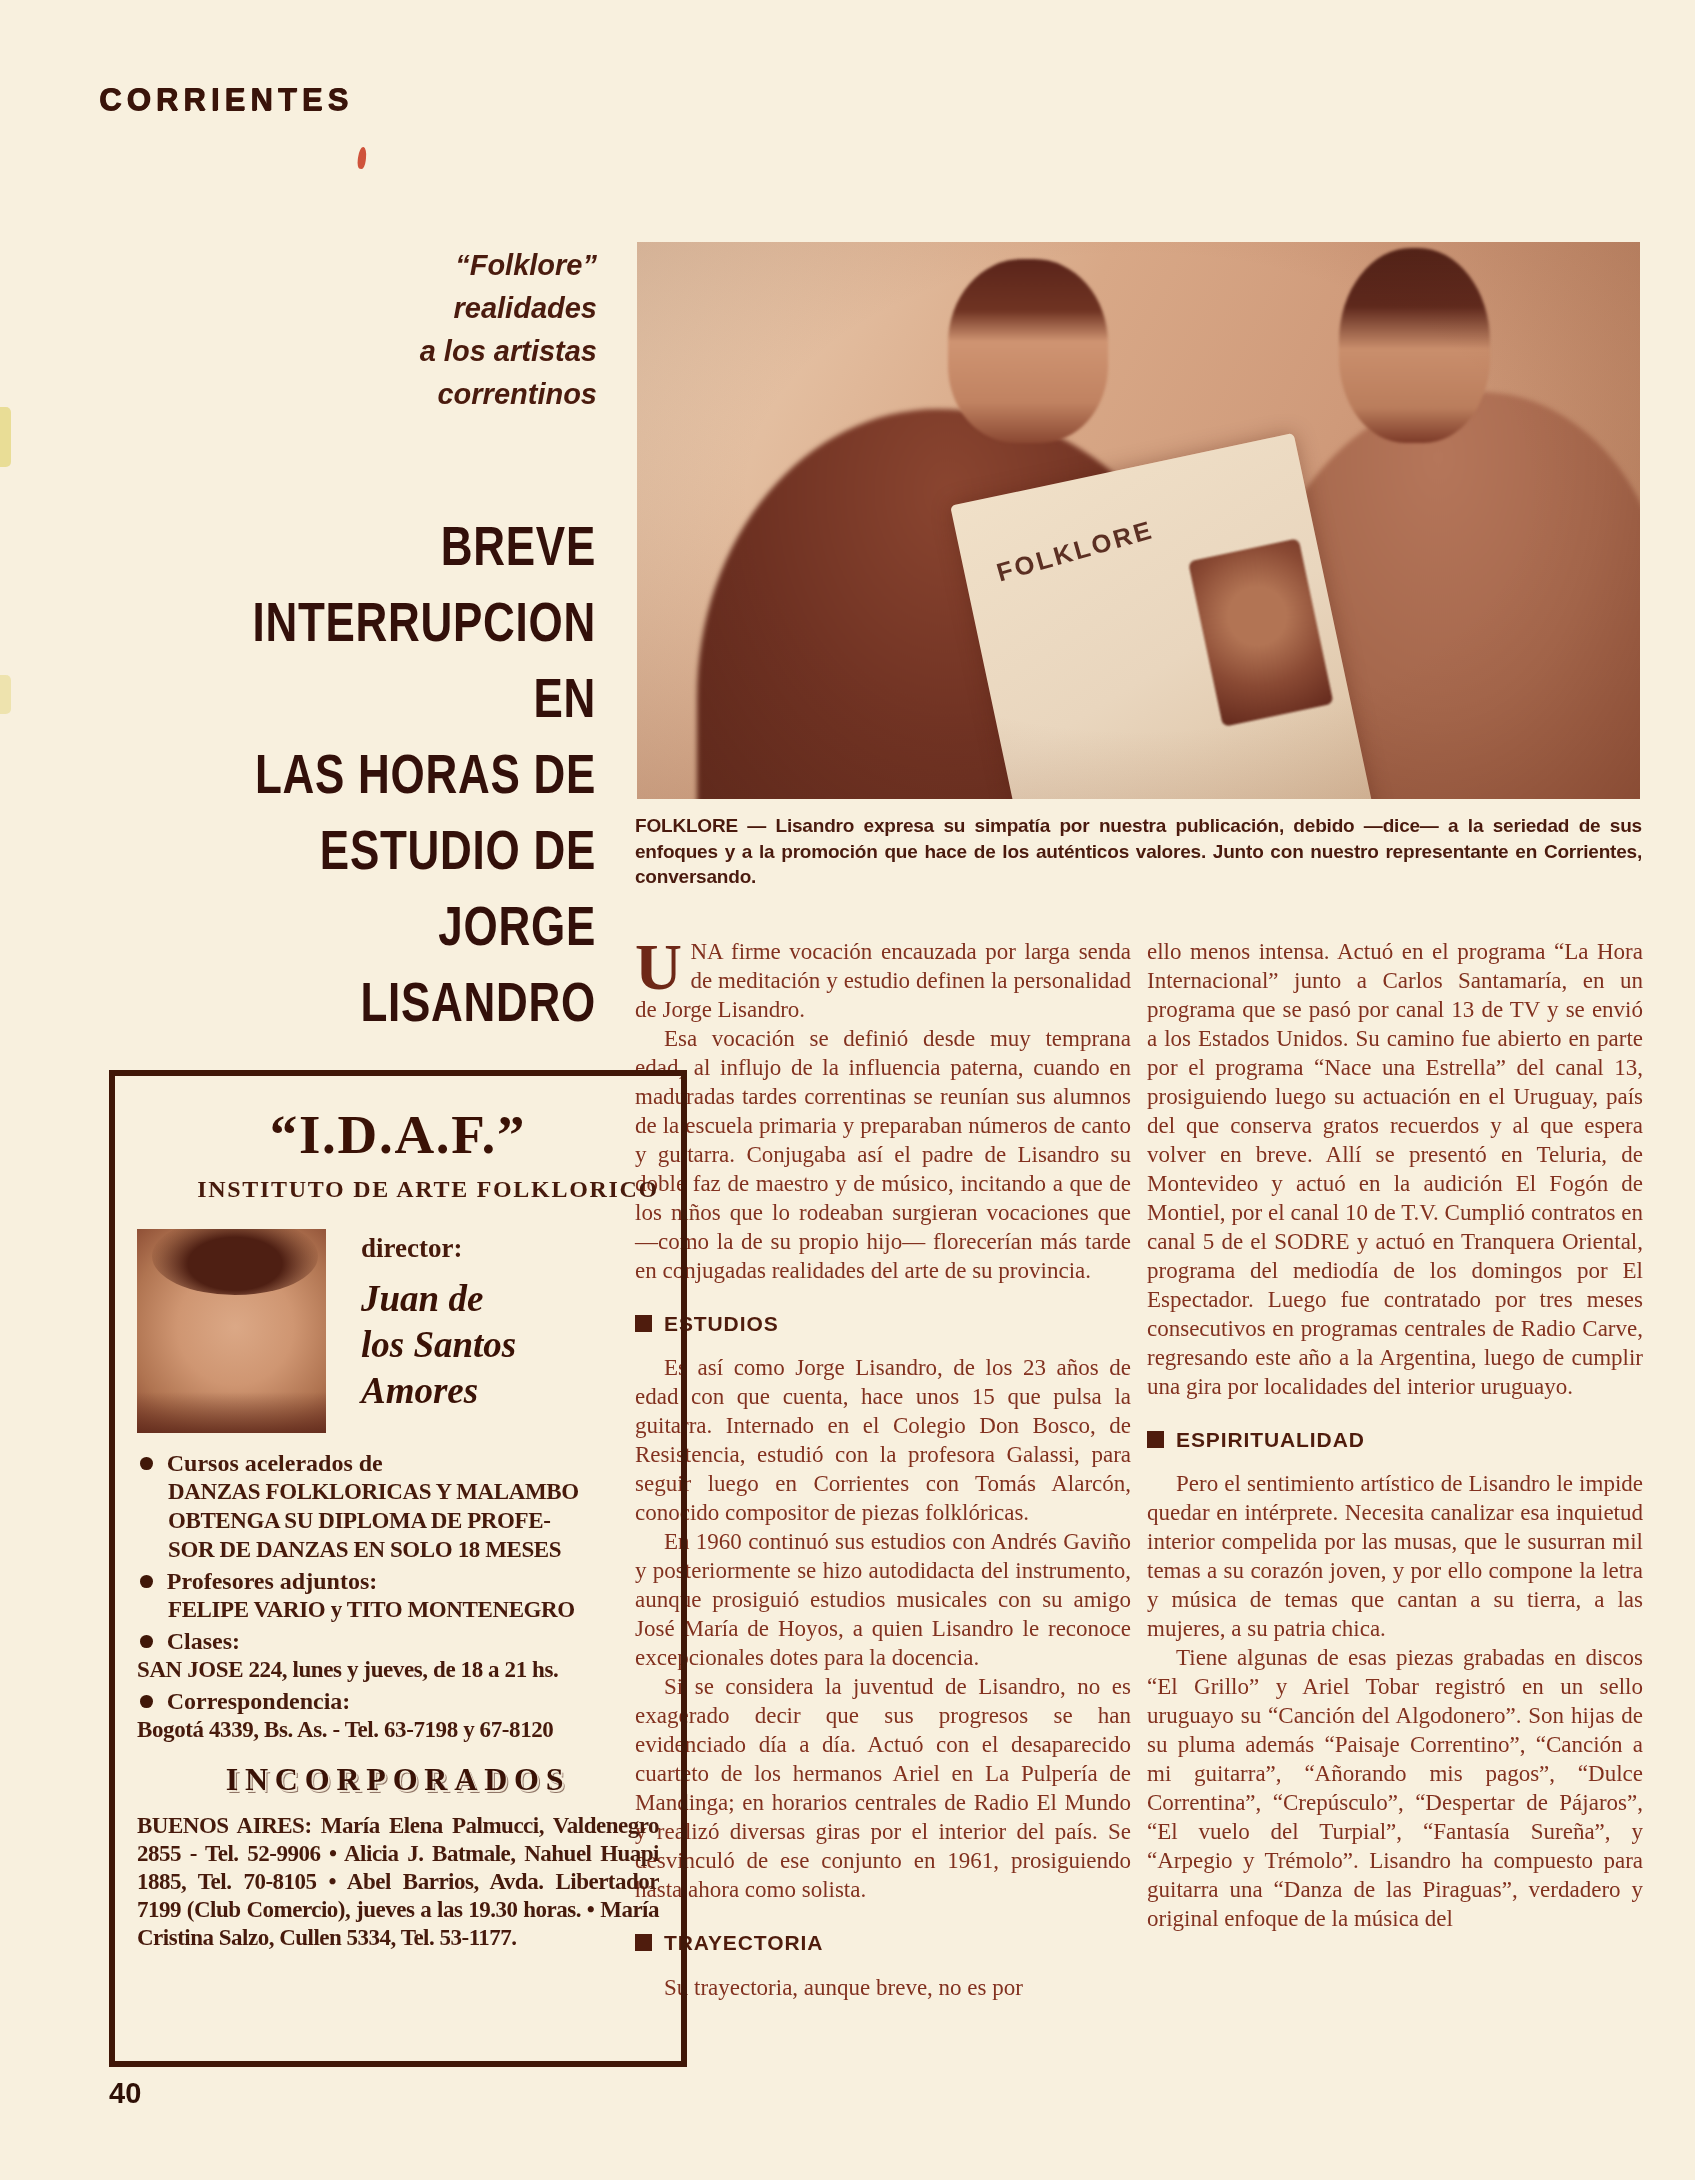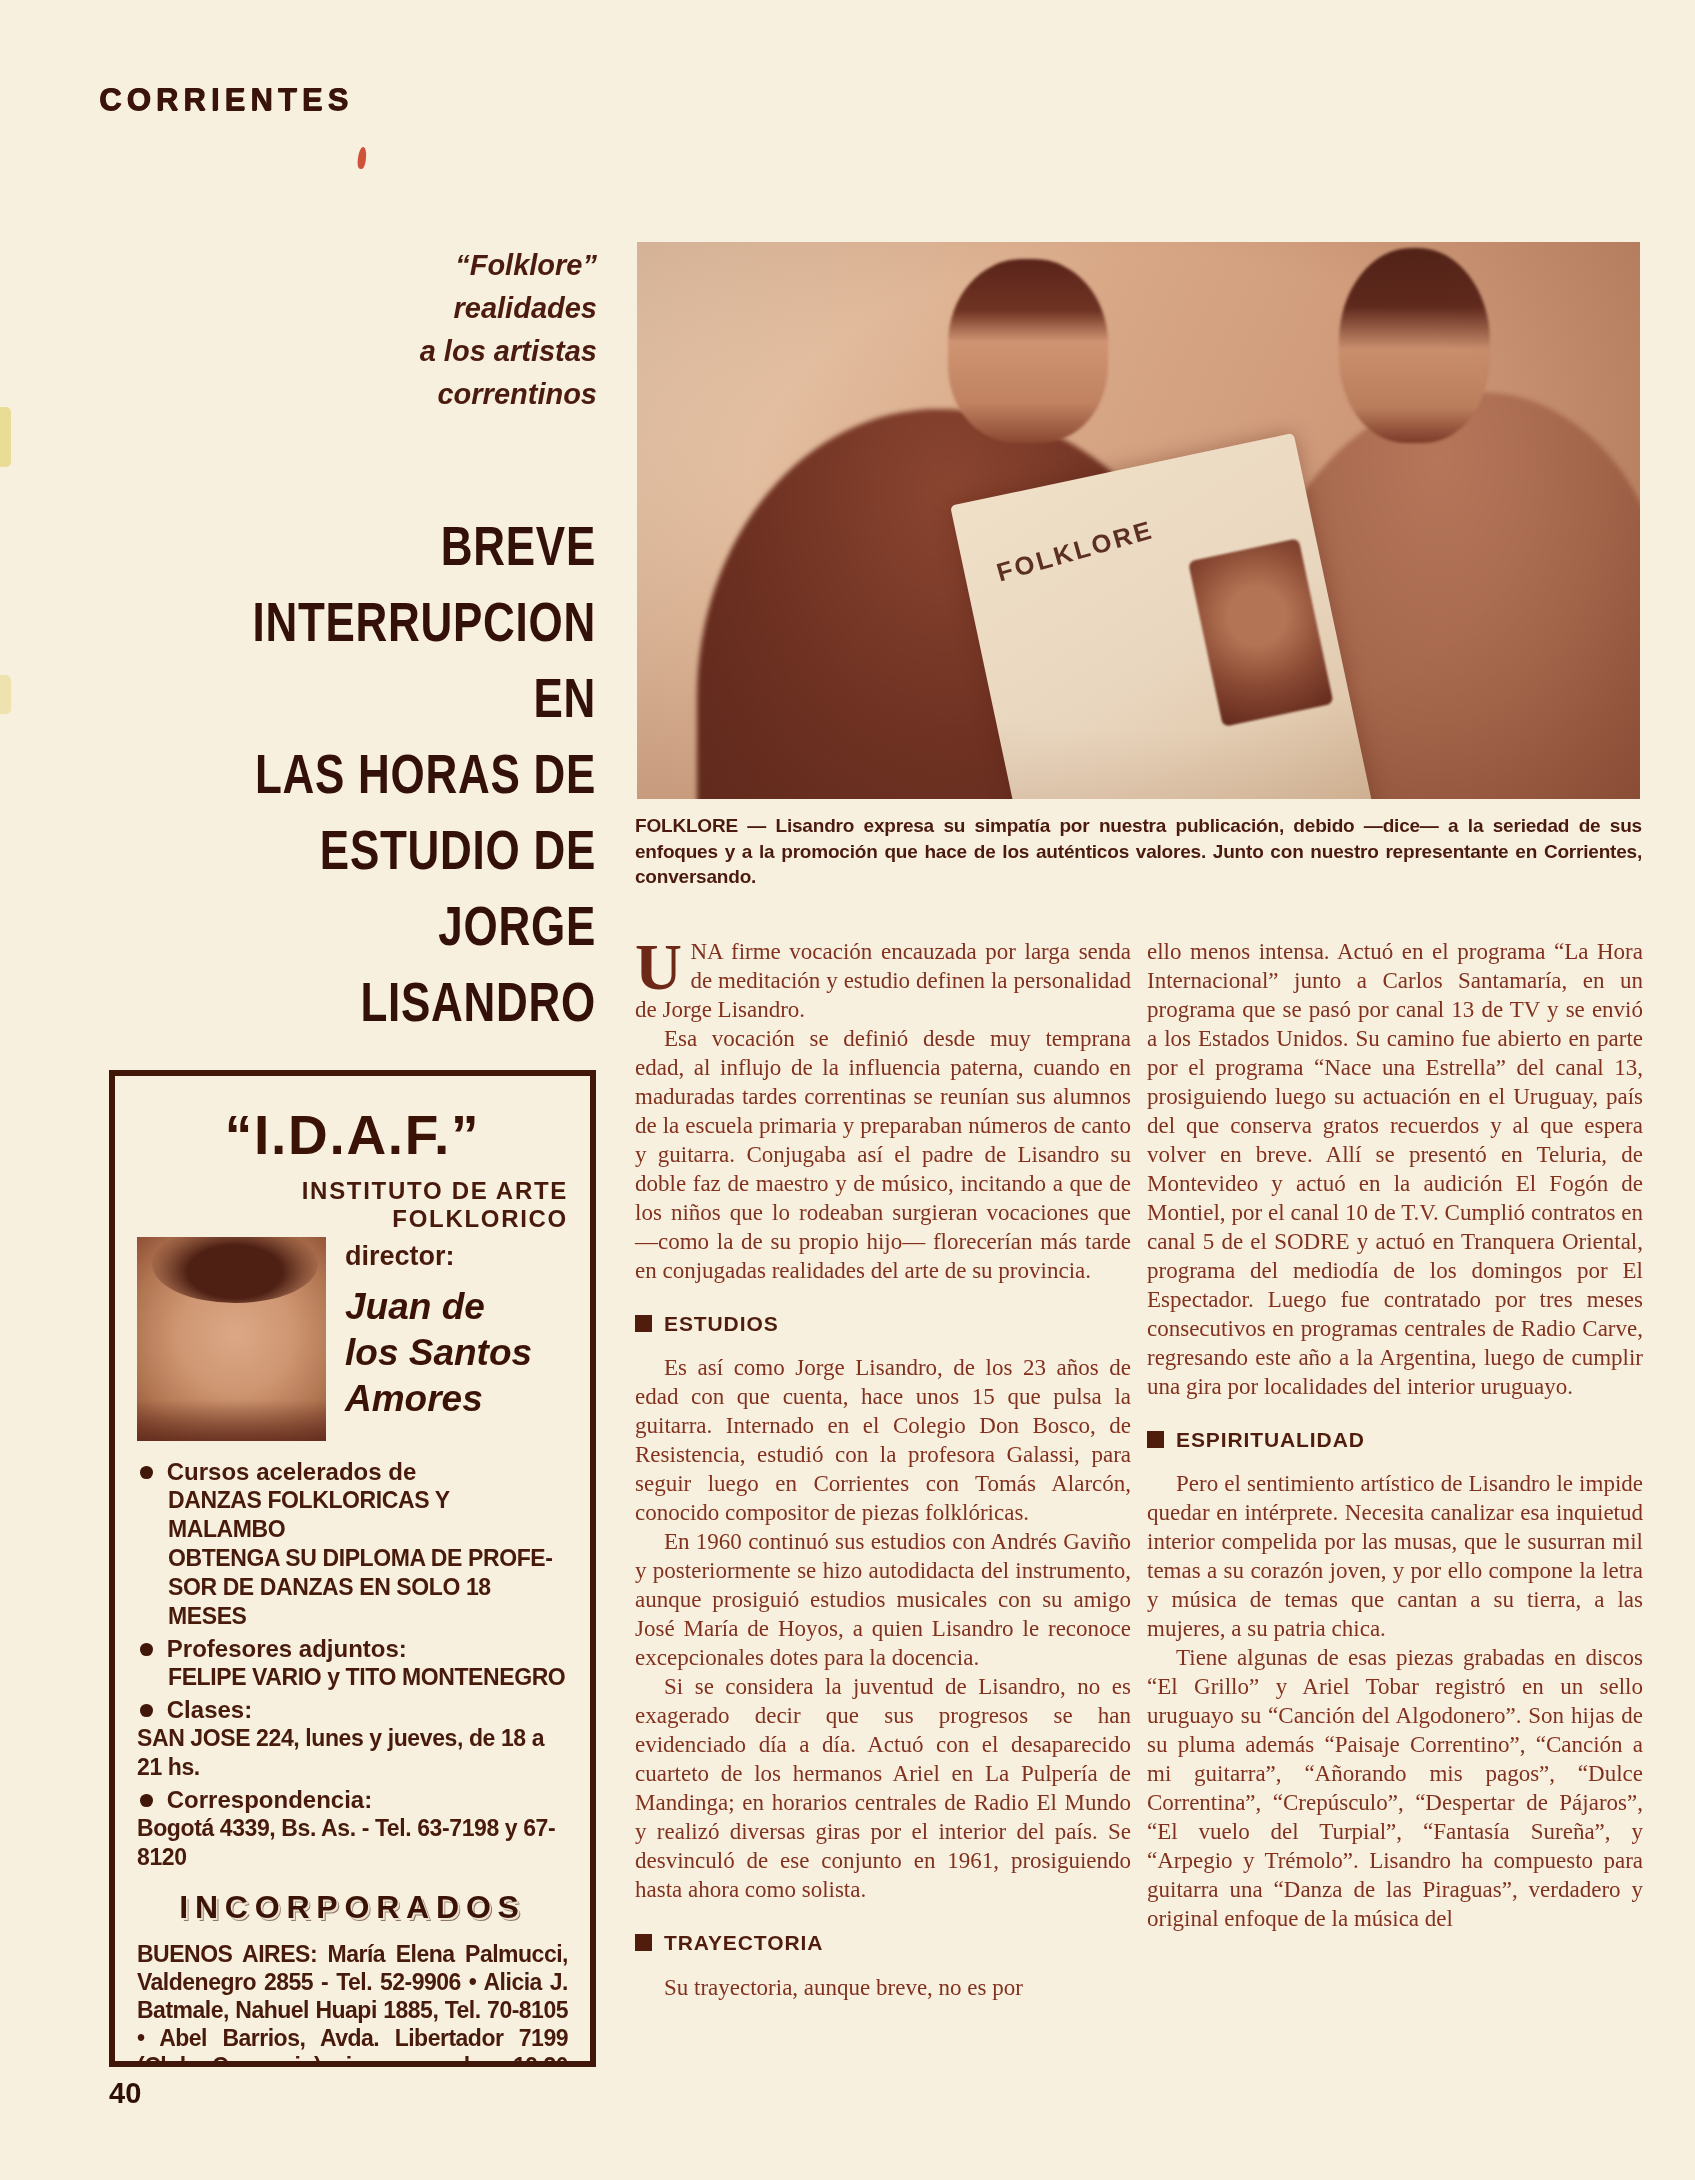--- a/index.html
+++ b/index.html
@@ -88,27 +88,27 @@
     padding:5.1px 8.5px 0 0; color:#6e2817; font-family:"Liberation Serif", serif;
   }
   .sec{
     display:flex; align-items:center; gap:12px; margin:24px 0 15.3px 0;
     font-family:"Liberation Sans", sans-serif; font-weight:900; font-size:21px;
     color:#4f1c0d; letter-spacing:0.9px;
   }
   .sec .sq{width:17px; height:17px; background:currentColor; flex:0 0 auto;}
   
   .ad{
-    position:absolute; left:109px; top:1070px; width:487px; height:997px;
+    position:absolute; left:109px; top:1070px; width:578px; height:997px;
     border:6px solid #401708; padding:15.3px 22px; overflow:hidden;
-    font-family:Liberation Sans, sans-serif; color:var(--ink_bold,#471a0c);
+    font-family:Liberation Serif, serif; color:var(--ink_bold,#471a0c);
   }
   .ad-title{text-align:center; margin-top:12px; font-weight:900; font-size:55px; letter-spacing:1.7px; color:#3a1206;}
   .ad-sub{text-align:right; margin-top:10px; font-weight:800; font-size:24px; letter-spacing:1.7px;}
-  .ad-director{display:flex; gap:19px; margin-top:4px;}
+  .ad-director{display:flex; gap:35px; margin-top:26px;}
   .ad-photo{flex:0 0 auto; width:189px; height:204px; overflow:hidden; position:relative;
     background:
       radial-gradient(circle at 52% 48%, #dba886 0%, #cf9672 40%, #b07451 72%, #8a4a32 100%);}
   .ad-photo:before{content:""; position:absolute; left:8%; top:-6%; width:88%; height:38%;
     background:radial-gradient(ellipse at 50% 60%, #4e1f13 40%, rgba(78,31,19,0) 75%); border-radius:50%;}
   .ad-photo:after{content:""; position:absolute; left:-10%; bottom:-14%; width:120%; height:34%;
     background:linear-gradient(180deg, rgba(90,40,25,0) 0%, #5e281a 70%);}
   .ad-dir-label{font-weight:800; font-size:27px; margin-top:3.4px;}
   .ad-dir-name{font-style:italic; font-weight:900; font-size:37px; line-height:46px; margin-top:12px; color:#3a1206;}
   .ad-bullets{margin-top:17px;}

